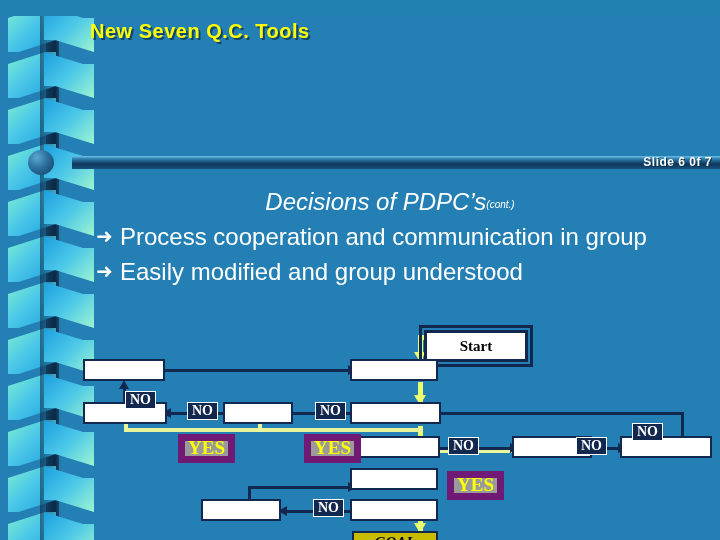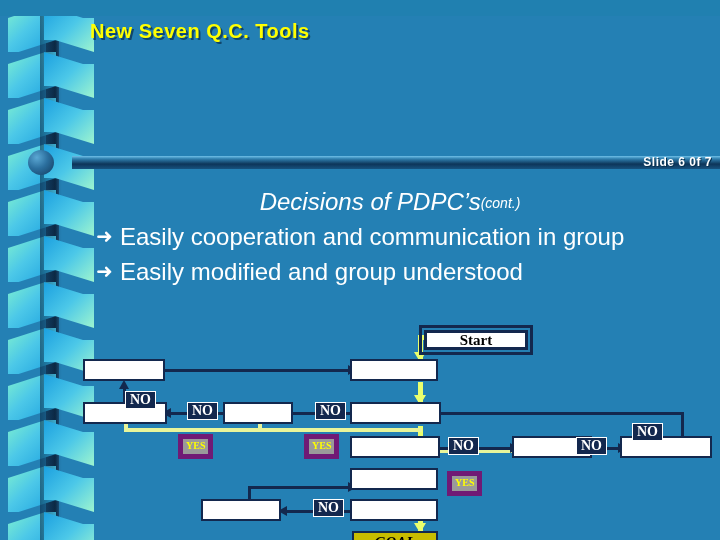--- a/index.html
+++ b/index.html
@@ -40,21 +40,21 @@
   .kicker{position:absolute;left:90px;top:4px;color:#ffff00;
         font-size:20px;font-weight:bold;letter-spacing:.5px;
         text-shadow:2px 2px 0 rgba(10,50,80,.75);white-space:nowrap;}
   .title{position:absolute;left:88px;top:34px;width:628px;color:#ffff00;
         font-size:35px;font-weight:bold;line-height:40px;letter-spacing:0px;
         text-shadow:3px 3px 0 rgba(10,50,80,.72);}
 
   
   .subhead{position:absolute;left:90px;top:172px;width:600px;text-align:center;
         color:#ffffff;font-size:24px;font-style:italic;white-space:nowrap;}
-  .subhead .cont{font-size:14px;font-style:italic;vertical-align:2px;margin-left:0;}
+  .subhead .cont{font-size:10px;font-style:italic;vertical-align:2px;margin-left:0;}
   .bullets{position:absolute;left:96px;top:203px;width:610px;color:#ffffff;}
   .bullet{display:flex;align-items:flex-start;font-size:24px;line-height:35px;}
   .bullet .mk{width:24px;flex:0 0 24px;font-size:20px;line-height:35px;color:#ffffff;}
   .bullet .bt{flex:1 1 auto;}
 
   
   .flow{position:absolute;left:0;top:0;width:720px;height:540px;}
   .fbox{position:absolute;background:#ffffff;border:2px solid #13284e;box-sizing:border-box;}
   .fbox.start{border:3px solid #13284e;outline:3px solid #13284e;outline-offset:2px;
         background:#ffffff;display:flex;align-items:center;justify-content:center;}
@@ -68,22 +68,22 @@
   .conn.y2{background:#eaff6e;}
   .arrow{position:absolute;width:0;height:0;}
   .arrow.right{border-left:9px solid #13284e;border-top:5px solid transparent;border-bottom:5px solid transparent;}
   .arrow.left{border-right:9px solid #13284e;border-top:5px solid transparent;border-bottom:5px solid transparent;}
   .arrow.up{border-bottom:9px solid #13284e;border-left:5px solid transparent;border-right:5px solid transparent;}
   .arrow.ydown{border-top:10px solid #eaff6e;border-left:6px solid transparent;border-right:6px solid transparent;}
   .no-lbl{position:absolute;background:#13284e;color:#ffffff;
         font-family:"Liberation Serif","DejaVu Serif",serif;font-weight:bold;font-size:14px;
         padding:0px 4px 1px 4px;border:1px solid #ffffff;line-height:15px;}
   .yes-lbl{position:absolute;background:#9a9a9a;color:#ffff00;
-        font-family:"Liberation Serif","DejaVu Serif",serif;font-weight:bold;font-size:10px;
-        padding:0px 3px 1px 3px;border:5px solid #701a75;line-height:14px;}
+        font-family:"Liberation Serif","DejaVu Serif",serif;font-weight:bold;font-size:19px;
+        padding:0px 3px 1px 3px;border:7px solid #701a75;line-height:14px;}
 </style>
 </head>
 <body>
 
 <div class="slide">
 
   <div class="ribbon-band">
     <div class="spine"></div>
     <div class="ribbon" style="top:-10px">
       <div class="r-left"></div>
@@ -153,21 +153,21 @@
   <div class="hbar-knob"></div>
   <div class="slide-count">Slide 6 0f 7</div>
 
   <div class="subhead">
     <span>Decisions of PDPC’s</span><span class="cont">(cont.)</span>
   </div>
 
   <div class="bullets">
     <div class="bullet">
       <span class="mk">➜</span>
-      <span class="bt">Easily cooperation and communication in group</span>
+      <span class="bt">Process cooperation and communication in group</span>
     </div>
     <div class="bullet">
       <span class="mk">➜</span>
       <span class="bt">Easily modified and group understood</span>
     </div>
   </div>
 
   <div class="flow">
 
     <div class="conn y2" style="left:418px;top:319px;width:44px;height:5px;"></div>
@@ -208,21 +208,21 @@
     <div class="conn" style="left:558px;top:431px;width:62px;height:3px;"></div>
     <div class="arrow right" style="left:618px;top:427px;"></div>
 
     <div class="conn" style="left:282px;top:494px;width:68px;height:3px;"></div>
     <div class="arrow left" style="left:278px;top:490px;"></div>
 
     <div class="conn" style="left:248px;top:470px;width:3px;height:22px;"></div>
     <div class="conn" style="left:248px;top:470px;width:104px;height:3px;"></div>
     <div class="arrow right" style="left:348px;top:466px;"></div>
 
-    <div class="fbox start" style="left:424px;top:314px;width:104px;height:20px;">
+    <div class="fbox start" style="left:424px;top:314px;width:104px;height:32px;">
       <span class="lbl">Start</span>
     </div>
 
     <div class="fbox" style="left:83px;top:343px;width:82px;height:22px;"></div>
     <div class="fbox" style="left:350px;top:343px;width:88px;height:22px;"></div>
 
     <div class="fbox" style="left:83px;top:386px;width:84px;height:22px;"></div>
     <div class="fbox" style="left:223px;top:386px;width:70px;height:22px;"></div>
     <div class="fbox" style="left:350px;top:386px;width:91px;height:22px;"></div>
 

